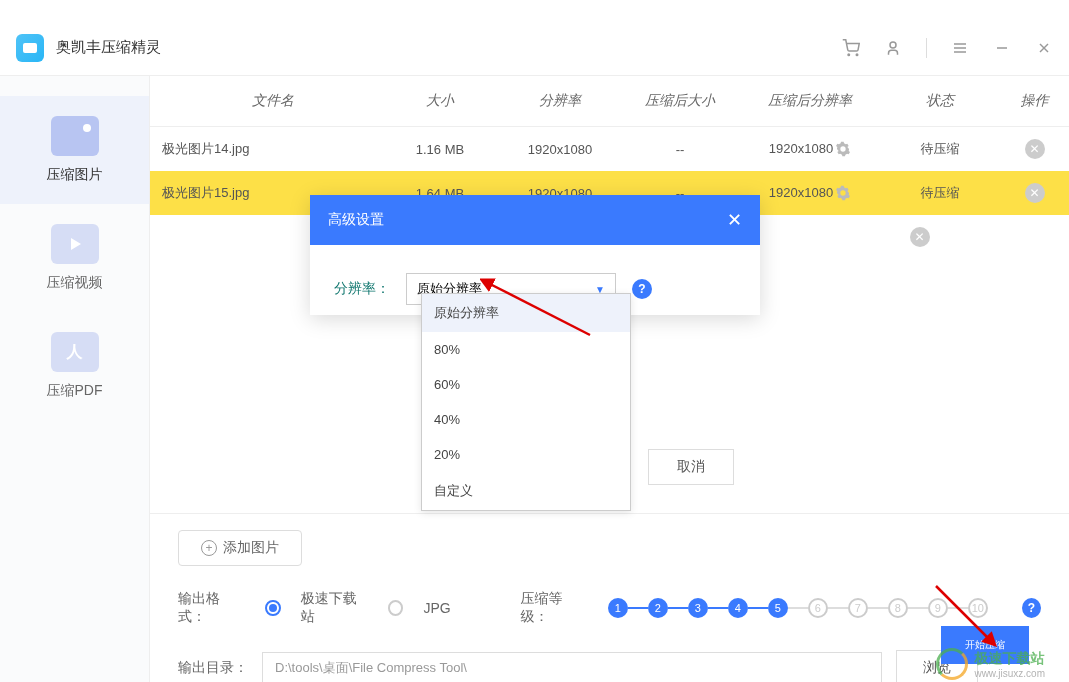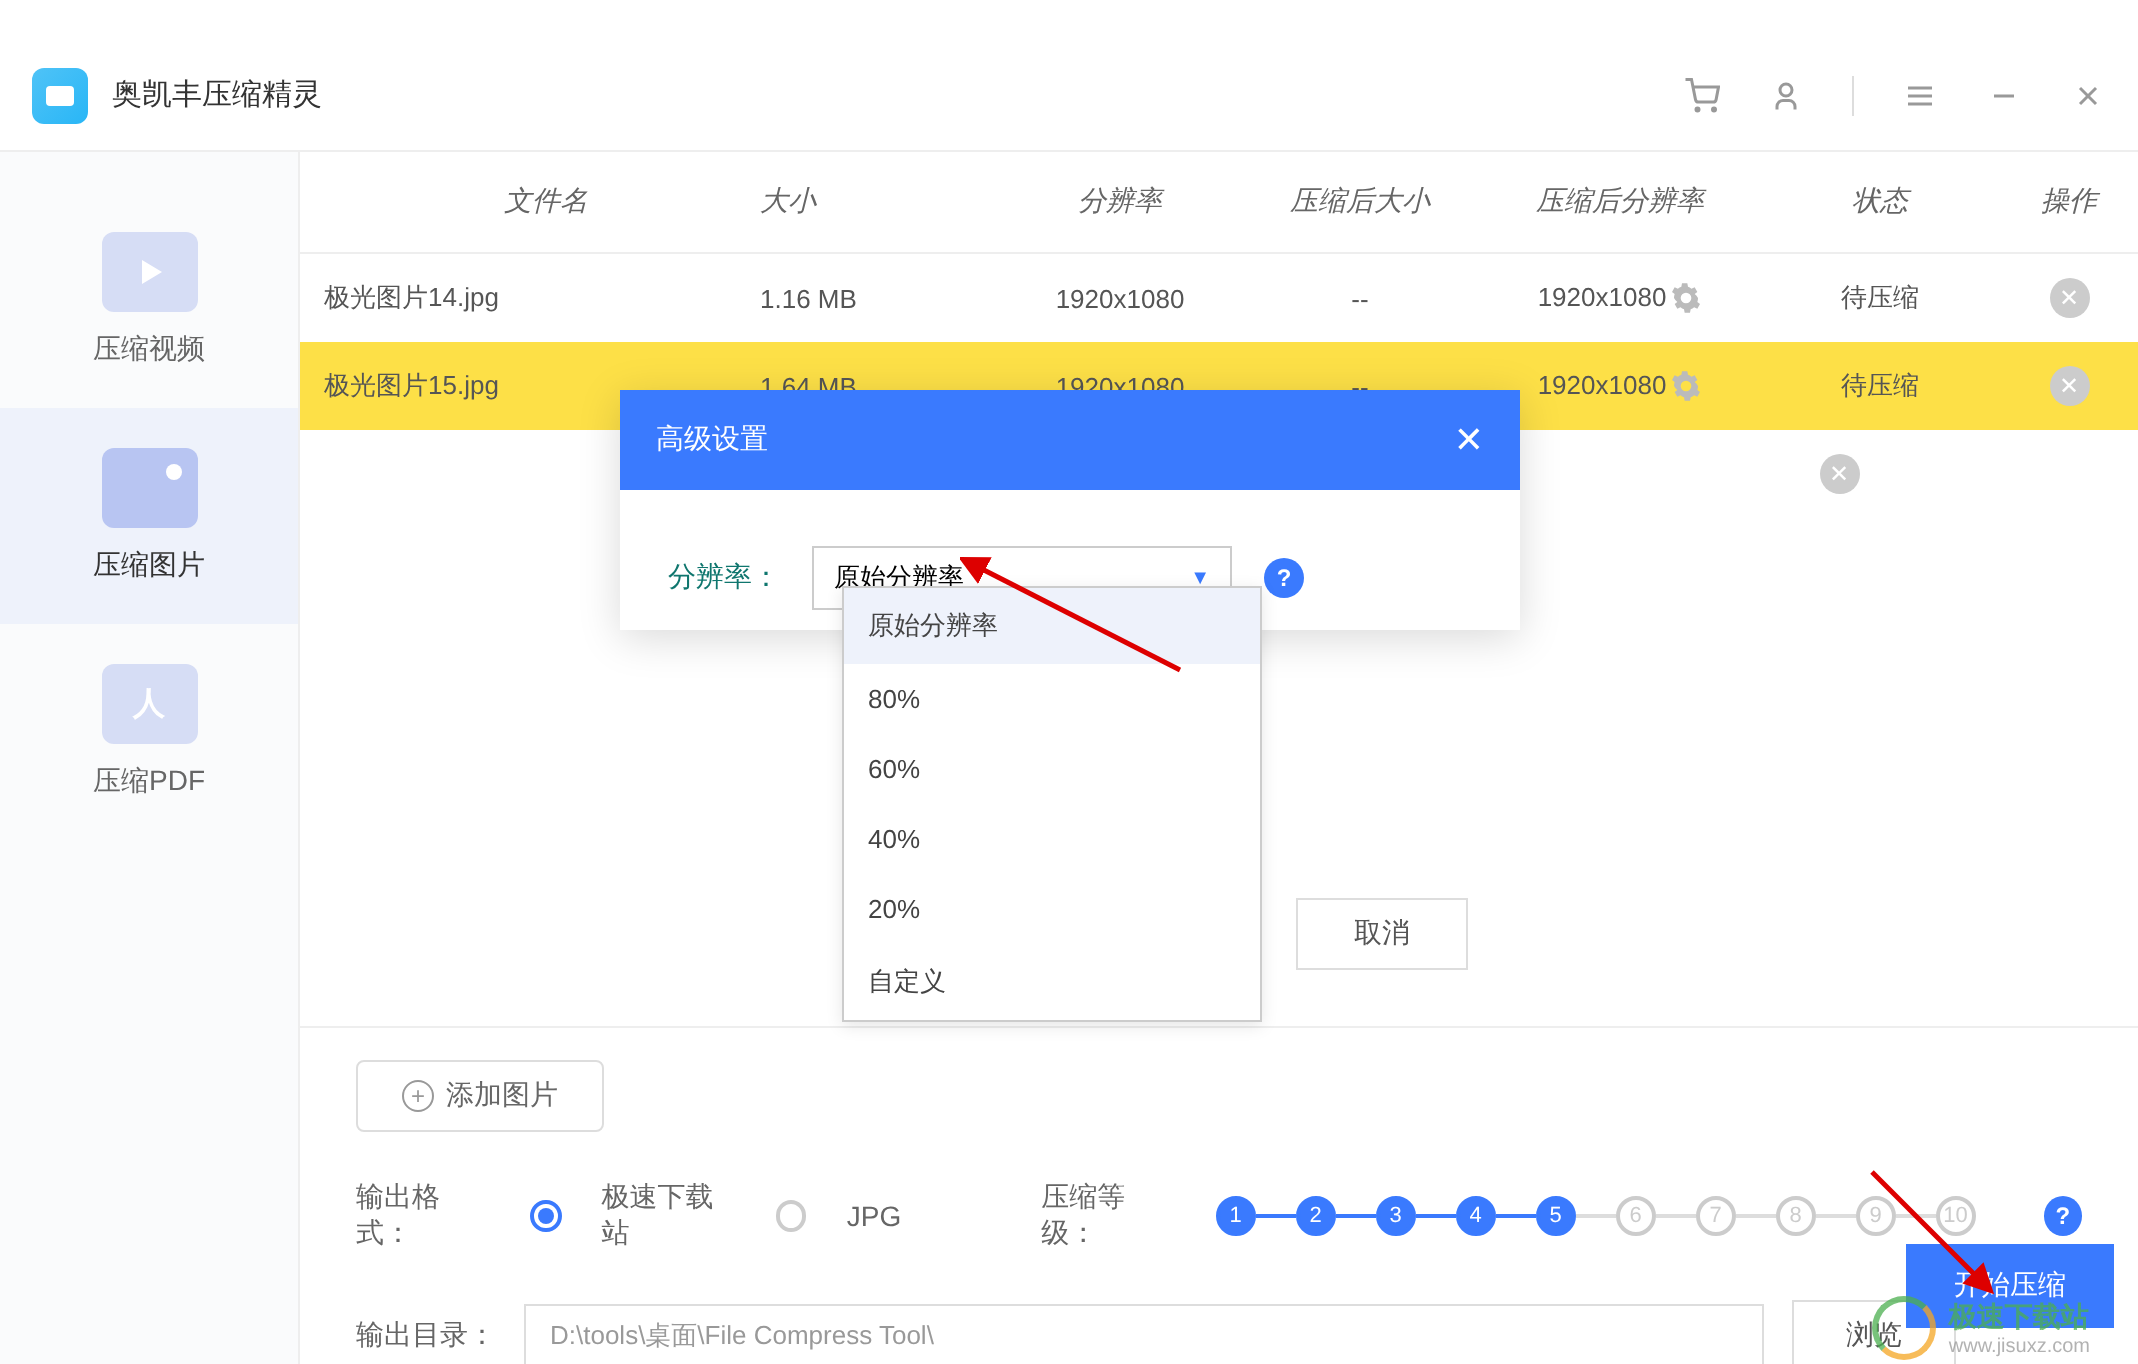--- a/index.html
+++ b/index.html
@@ -28,21 +28,21 @@
 .side-icon.vid { background: #d6ddf5; position: relative; }
 .side-icon.vid::after { content: ''; position: absolute; width: 0; height: 0; border-left: 10px solid #fff; border-top: 6px solid transparent; border-bottom: 6px solid transparent; left: 20px; top: 14px; }
 .side-icon.pdf { background: #d6ddf5; position: relative; color: #fff; font-weight: bold; font-size: 16px; }
 
 
 .content { flex: 1; display: flex; flex-direction: column; }
 
 
 .table-header { display: flex; padding: 16px 0; font-size: 14px; color: #666; border-bottom: 1px solid #eee; font-style: italic; }
 .col-name { width: 230px; padding-left: 16px; text-align: center;}
-.col-size { width: 120px; text-align: left; }
+.col-size { width: 120px; text-align: center; }
 .col-res { width: 120px; text-align: center; }
 .col-csize { width: 120px; text-align: center; }
 .col-cres { width: 140px; text-align: center; }
 .col-status { width: 120px; text-align: center; }
 .col-action { flex: 1; text-align: center; }
 .table-row { display: flex; align-items: center; padding: 12px 0; font-size: 13px; color: #555; }
 .table-row.alt { background: #fde047; }
 .gear { display: inline-block; width: 16px; height: 16px; color: #bbb; margin-left: 2px; vertical-align: middle; }
 .del-btn { width: 20px; height: 20px; border-radius: 50%; background: #ccc; color: #fff; display: inline-flex; align-items: center; justify-content: center; font-size: 12px; cursor: pointer; }
 
@@ -58,21 +58,21 @@
 .levels { display: flex; align-items: center; gap: 0; }
 .level-dot { width: 20px; height: 20px; border: 2px solid #3a7afe; border-radius: 50%; display: inline-flex; align-items: center; justify-content: center; font-size: 11px; color: #3a7afe; position: relative; }
 .level-dot.filled { background: #3a7afe; color: #fff; }
 .level-line { width: 20px; height: 2px; background: #3a7afe; }
 .level-line.empty { background: #ddd; }
 .level-dot.empty { border-color: #ccc; color: #ccc; }
 .help-dot { width: 20px; height: 20px; background: #3a7afe; color: #fff; border-radius: 50%; display: inline-flex; align-items: center; justify-content: center; font-size: 12px; margin-left: 14px; font-weight: bold; }
 .row-output { display: flex; align-items: center; gap: 14px; margin-top: 24px; font-size: 14px; color: #666; }
 .output-input { flex: 1; max-width: 620px; border: 1px solid #ddd; padding: 8px 12px; font-size: 13px; color: #999; }
 .browse-btn { border: 1px solid #ddd; padding: 8px 26px; font-size: 14px; color: #555; cursor: pointer; background: #fff; }
-.start-btn { position: absolute; right: 12px; bottom: 18px; background: #3a7afe; color: #fff; border: none; padding: 12px 24px; font-size: 14px; cursor: pointer; }
+.start-btn { position: absolute; right: 40px; bottom: 18px; background: #3a7afe; color: #fff; border: none; padding: 12px 24px; font-size: 10px; cursor: pointer; }
 
 
 .modal { position: absolute; left: 310px; top: 195px; width: 450px; background: #fff; box-shadow: 0 4px 20px rgba(0,0,0,0.15); z-index: 100; }
 .modal-header { background: #3a7afe; color: #fff; padding: 14px 18px; display: flex; align-items: center; justify-content: space-between; font-size: 14px; }
 .modal-close { cursor: pointer; font-size: 18px; }
 .modal-body { padding: 28px 24px 10px; }
 .modal-row { display: flex; align-items: center; gap: 16px; }
 .modal-label { font-size: 14px; color: #0f766e; }
 .select-box { border: 1px solid #ccc; padding: 6px 10px; width: 210px; display: flex; justify-content: space-between; align-items: center; font-size: 13px; cursor: pointer; }
 .select-arrow { color: #3a7afe; font-size: 10px; }
@@ -135,27 +135,27 @@
           <line x1="3" y1="3" x2="11" y2="11"></line>
           <line x1="11" y1="3" x2="3" y2="11"></line>
         </svg>
     </div>
   </div>
 </div>
 
 <div class="main">
 
   <div class="sidebar">
+    <div class="side-item active">
+      <div class="side-icon img"></div>
+      <span>压缩图片</span>
+    </div>
     <div class="side-item">
       <div class="side-icon vid"></div>
       <span>压缩视频</span>
-    </div>
-    <div class="side-item active">
-      <div class="side-icon img"></div>
-      <span>压缩图片</span>
     </div>
     <div class="side-item">
       <div class="side-icon pdf">人</div>
       <span>压缩PDF</span>
     </div>
   </div>
 
   <div class="content">
 
     <div class="table-header">

